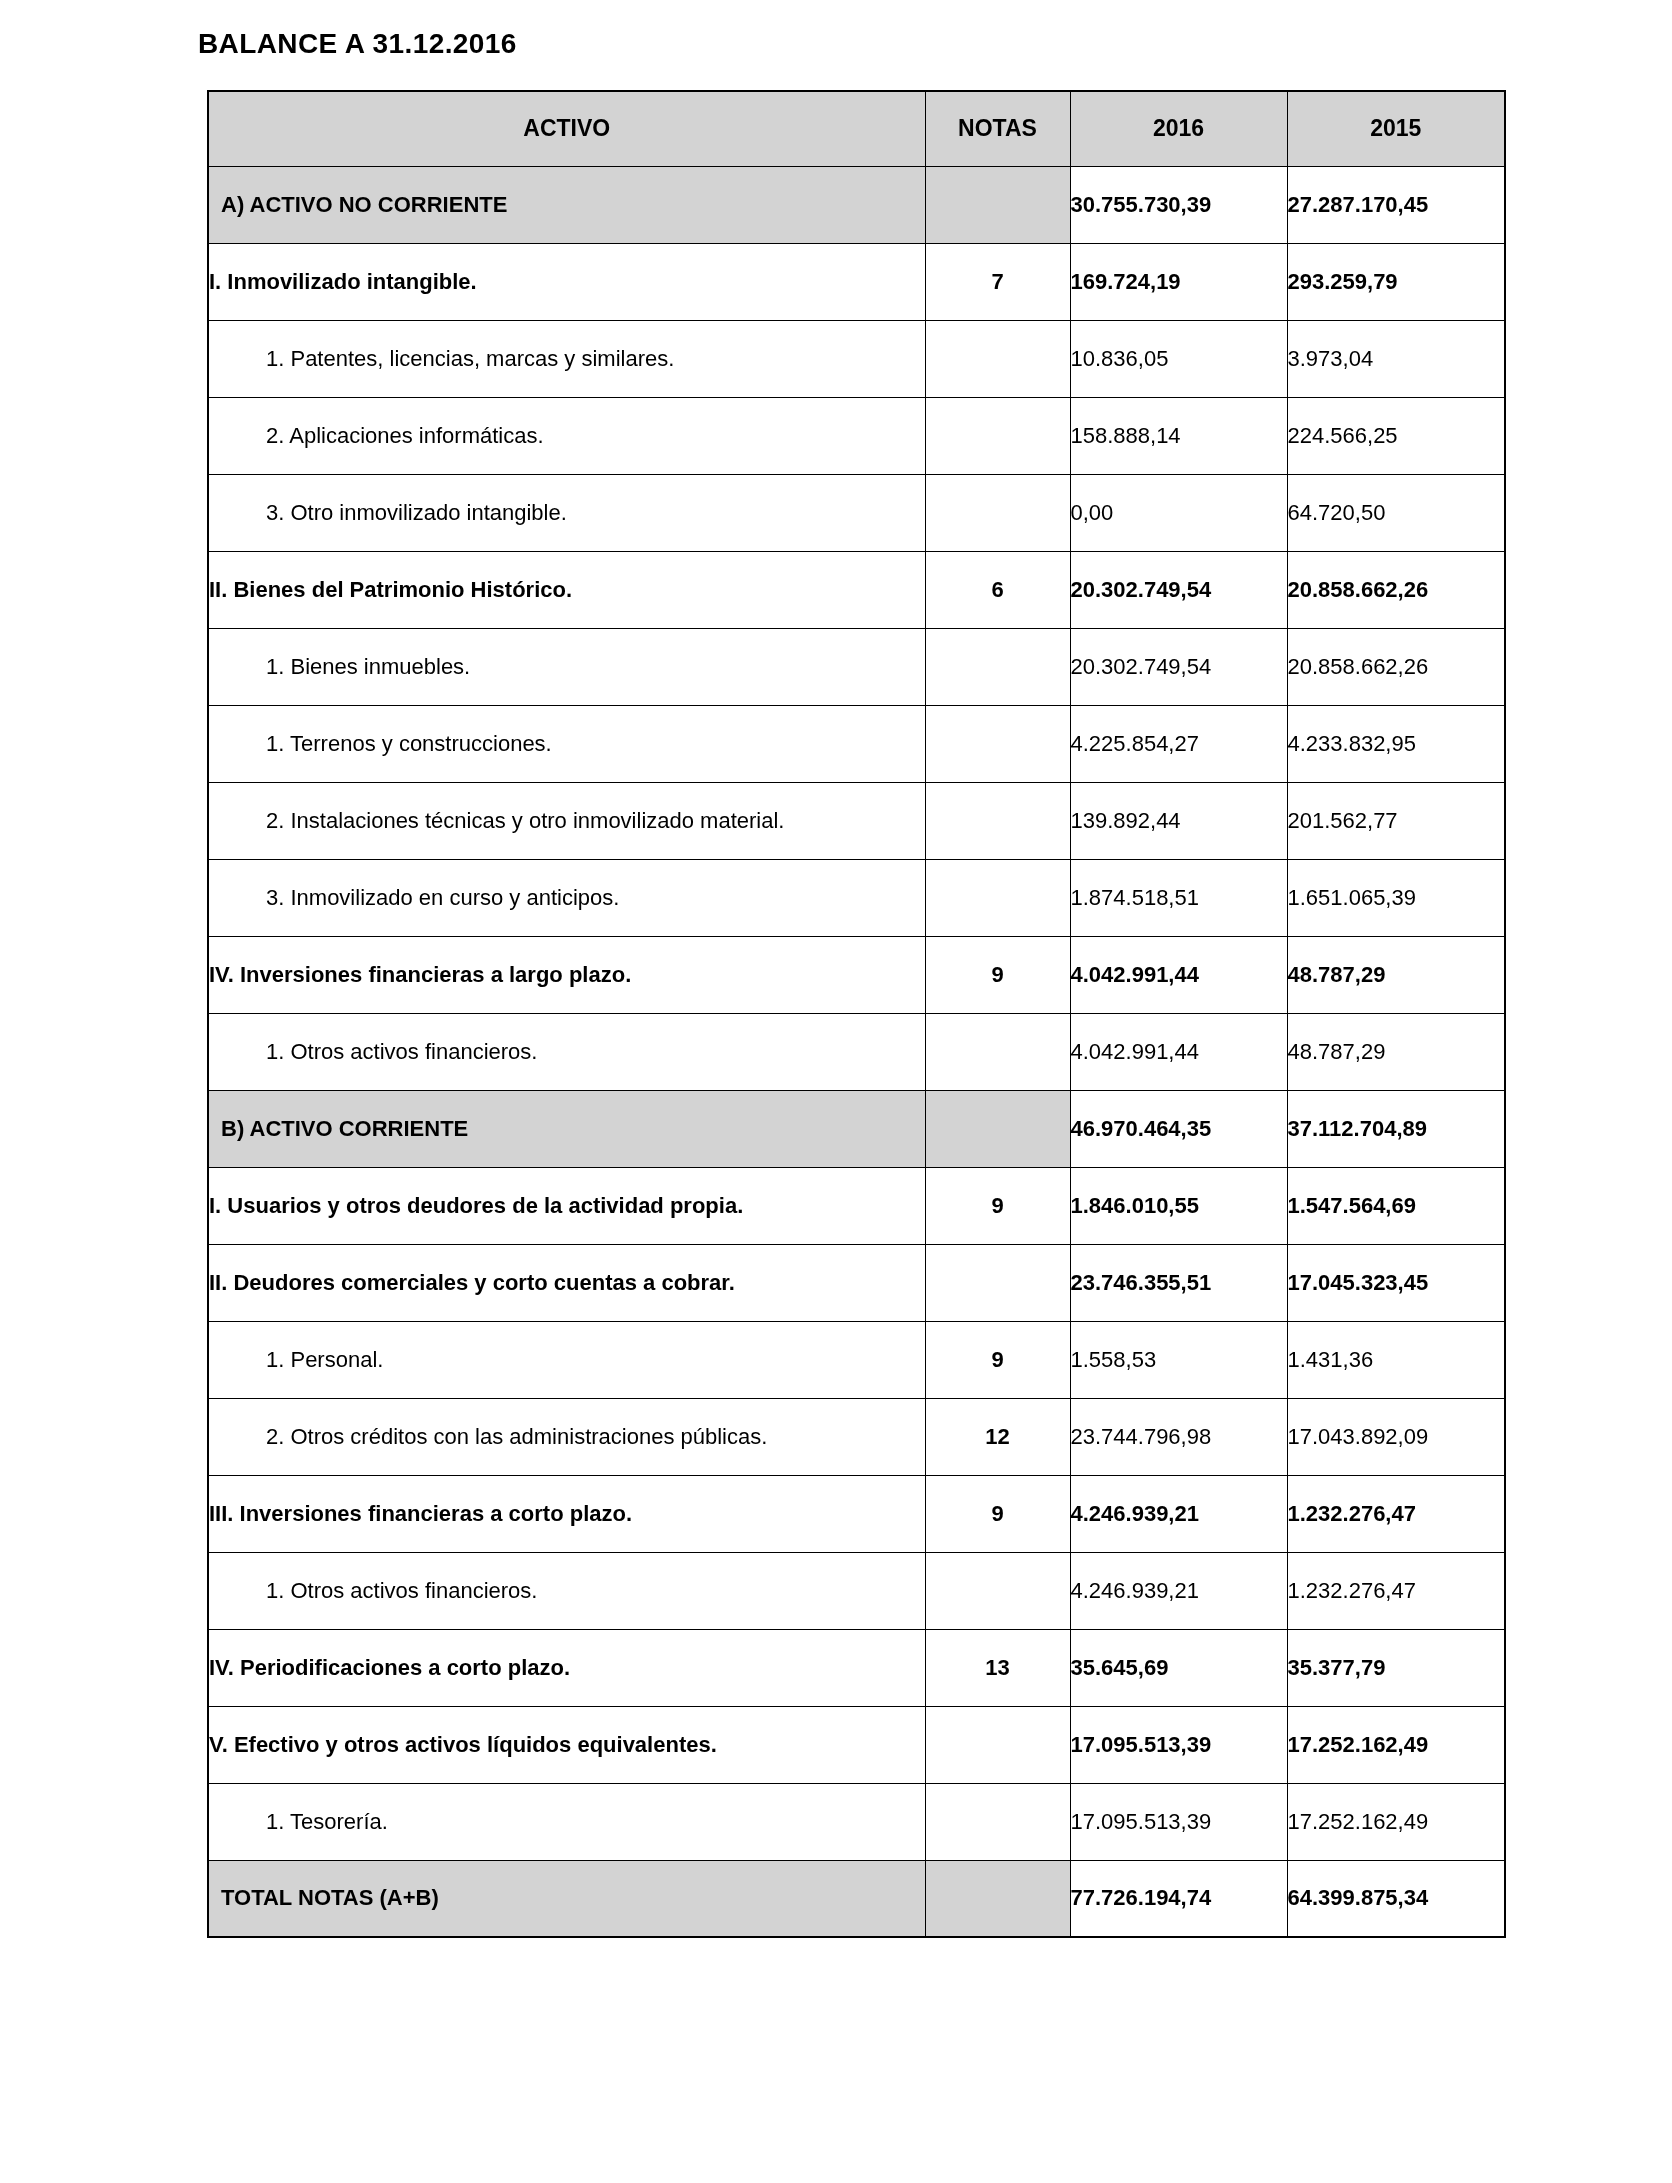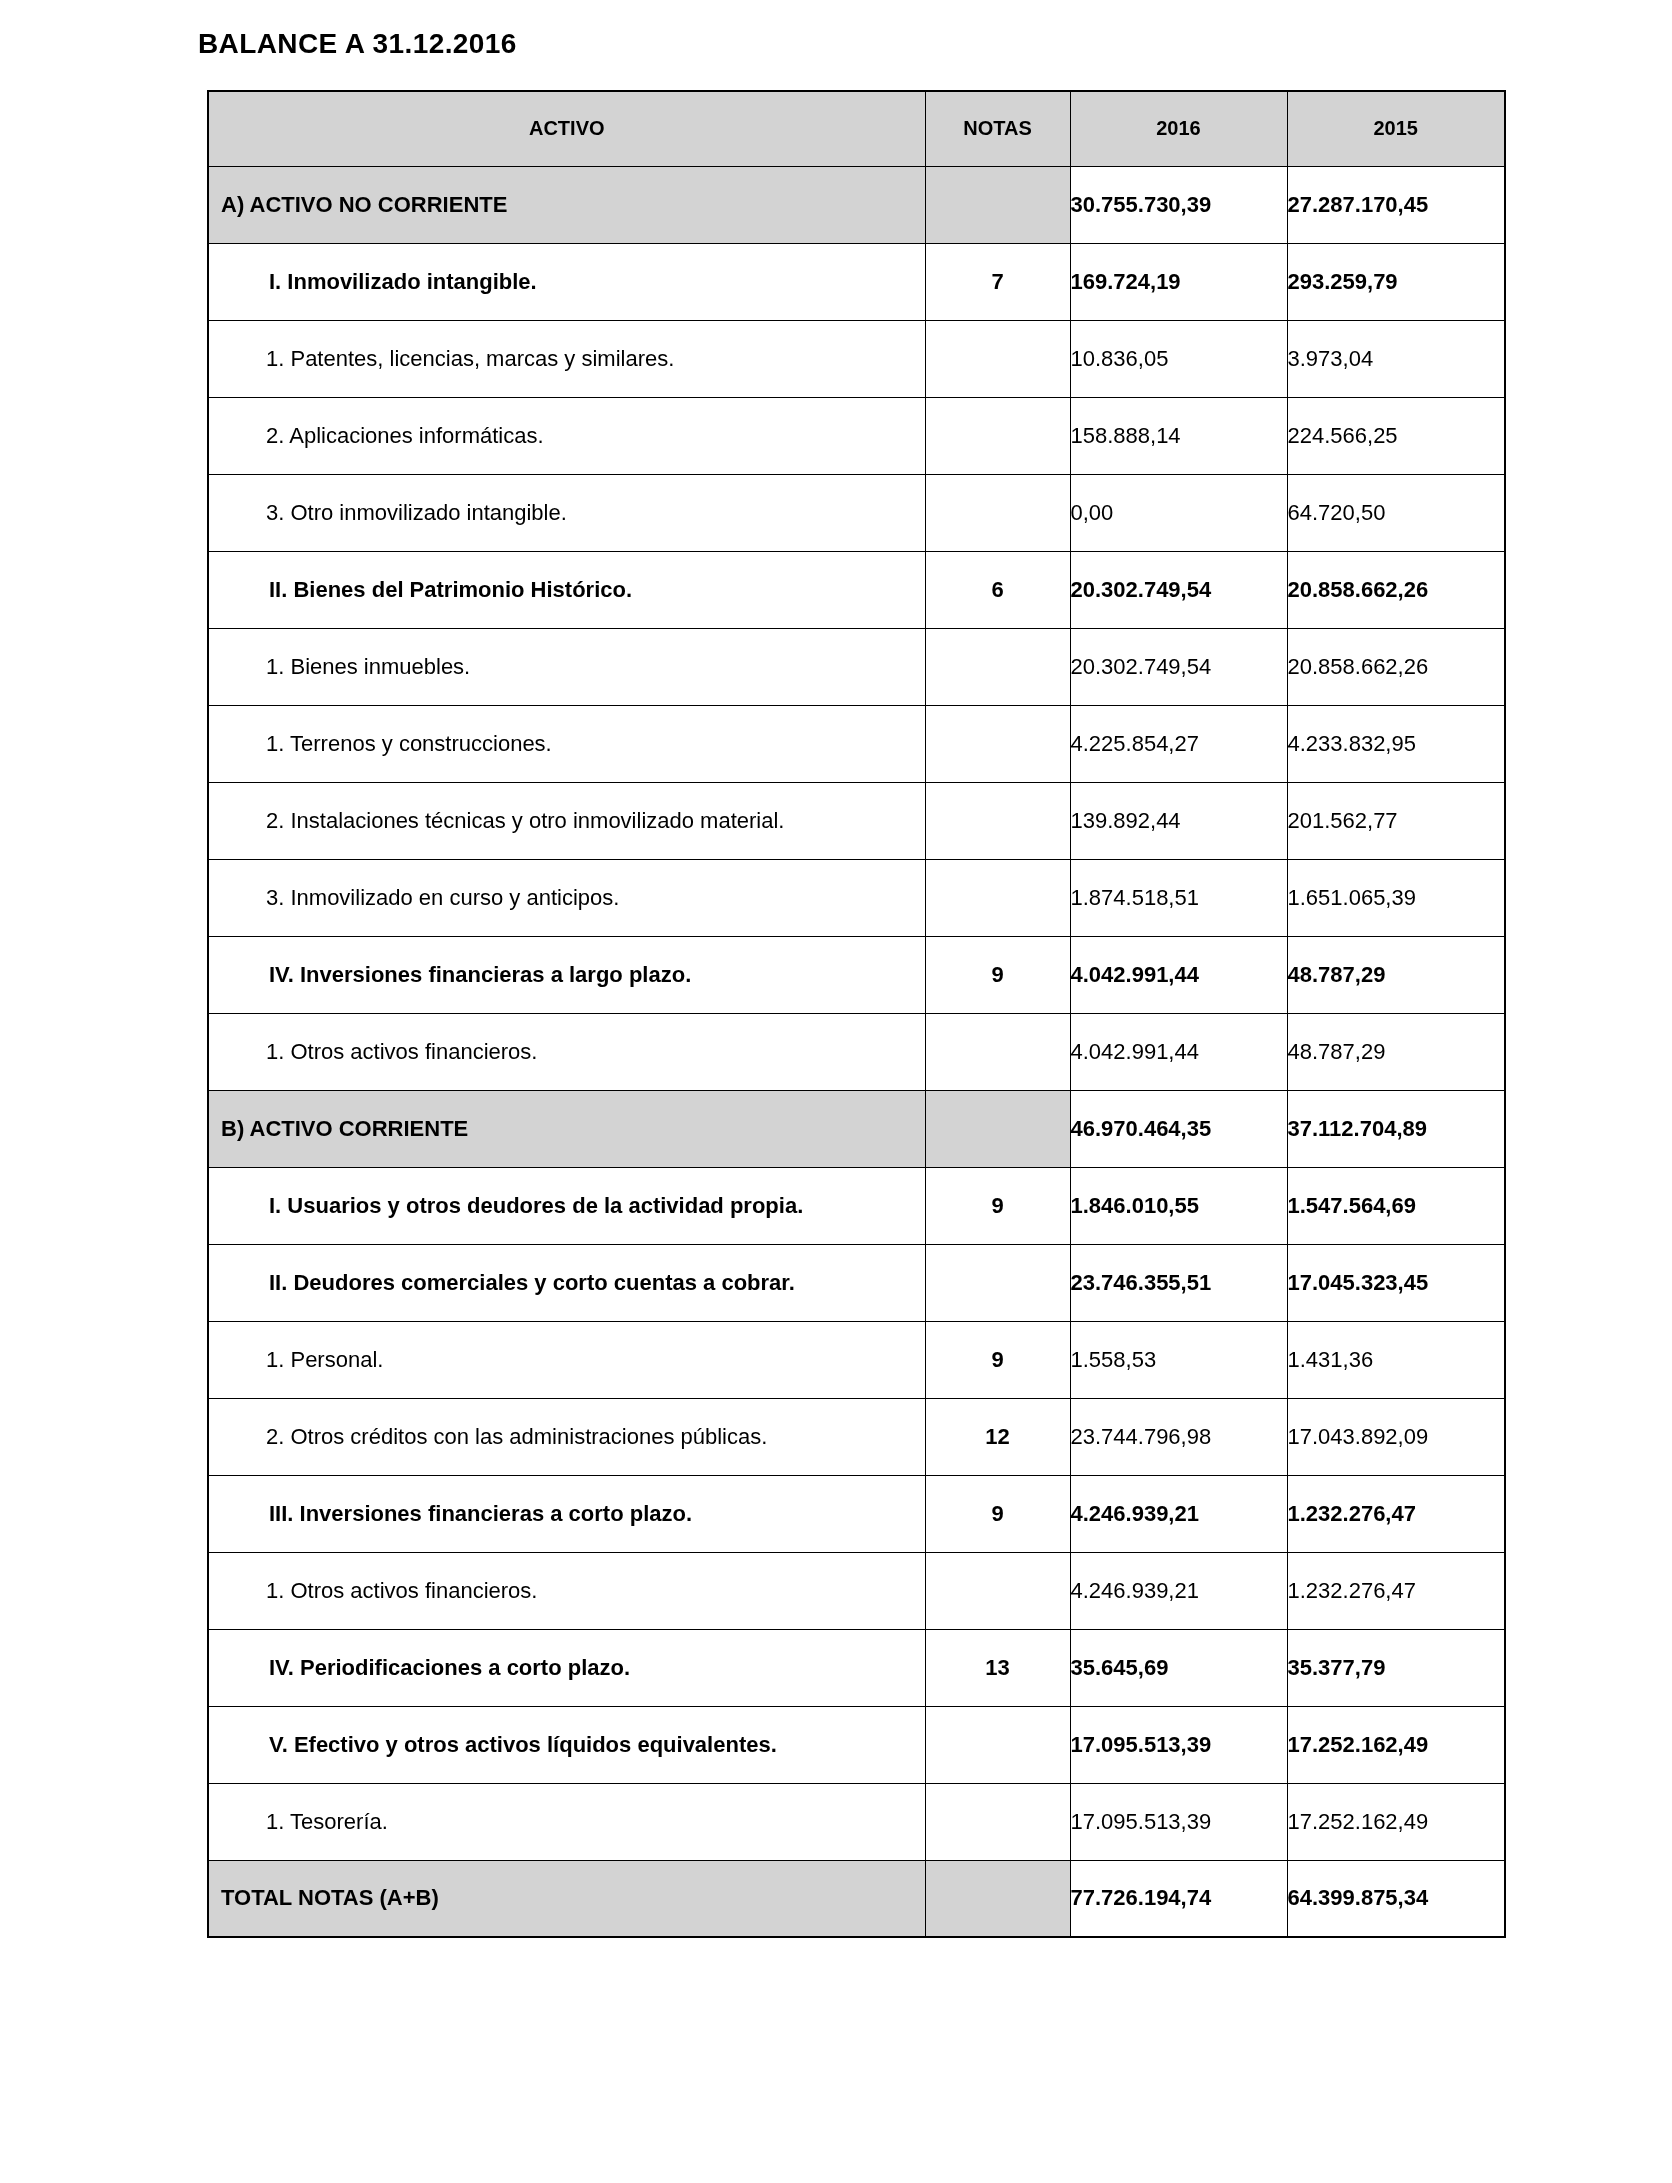--- a/index.html
+++ b/index.html
@@ -44,36 +44,36 @@
     padding: 0;
     box-sizing: border-box;
     vertical-align: middle;
     background: #ffffff;
   }
   table.balance thead th {
     height: 75px;
     background: #d3d3d3;
     font-weight: bold;
     text-align: center;
-    font-size: 20px;
+    font-size: 23px;
   }
   table.balance tbody td { height: 77px; }
 
   td.cell-label { text-align: left; padding-left: 14px; padding-right: 9.4px; }
   td.cell-notas { text-align: center; font-weight: bold; }
   td.cell-val   { padding-right: 14px; }
 
   tr.row-section td.cell-label,
   tr.row-section td.cell-notas {
     background: #d3d3d3;
   }
   tr.row-section td.cell-label { font-weight: bold; padding-left: 12px; }
   tr.row-section td.cell-val   { font-weight: bold; }
 
-  tr.row-sub1 td.cell-label { font-weight: bold; padding-left: 60px; }
+  tr.row-sub1 td.cell-label { font-weight: bold; }
   tr.row-sub1 td.cell-val   { font-weight: bold; }
 
   tr.row-sub2 td.cell-label { font-weight: normal; padding-left: 57px; }
   tr.row-sub2 td.cell-val   { font-weight: normal; }
 </style>
 </head>
 <body>
 
 <div class="page">
 

